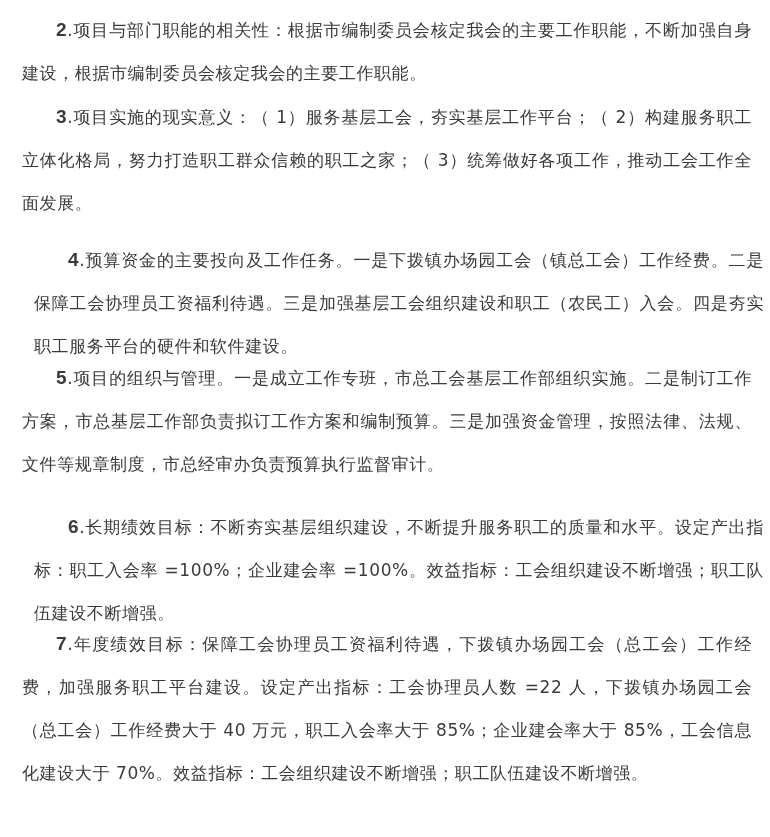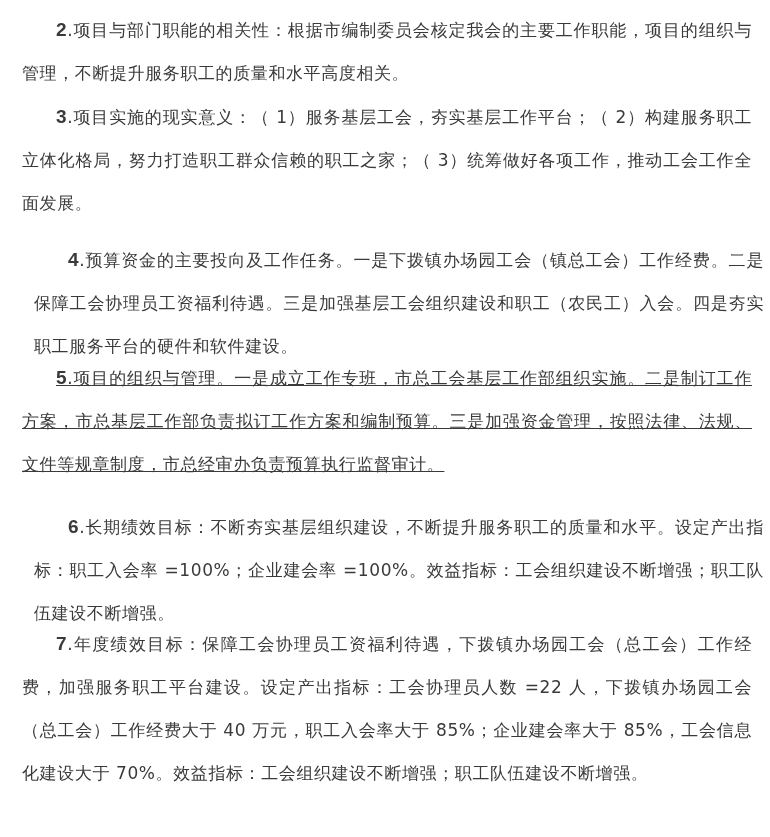--- a/index.html
+++ b/index.html
@@ -37,32 +37,32 @@
       font-weight: bold;
       font-size: 19px;
     }
   </style>
 </head>
 <body>
 
 <div class="doc">
 
   <p class="para" style="top:8px; margin:0;">
-    <span class="num">2</span><span>.项目与部门职能的相关性：根据市编制委员会核定我会的主要工作职能，项目的组织与管理，不断提升服务职工的质量和水平高度相关。</span>
+    <span class="num">2</span><span>.项目与部门职能的相关性：根据市编制委员会核定我会的主要工作职能，不断加强自身建设，根据市编制委员会核定我会的主要工作职能。</span>
   </p>
 
   <p class="para" style="top:95px; margin:0;">
     <span class="num">3</span><span>.项目实施的现实意义：（ 1）服务基层工会，夯实基层工作平台；（ 2）构建服务职工立体化格局，努力打造职工群众信赖的职工之家；（ 3）统筹做好各项工作，推动工会工作全面发展。</span>
   </p>
 
   <p class="para" style="top:226px; margin:12px;">
     <span class="num">4</span><span>.预算资金的主要投向及工作任务。一是下拨镇办场园工会（镇总工会）工作经费。二是保障工会协理员工资福利待遇。三是加强基层工会组织建设和职工（农民工）入会。四是夯实职工服务平台的硬件和软件建设。</span>
   </p>
 
-  <p class="para" style="top:356px; margin:0;text-decoration:underline;">
+  <p class="para" style="top:356px; margin:0;">
     <span class="num">5</span><span>.项目的组织与管理。一是成立工作专班，市总工会基层工作部组织实施。二是制订工作方案，市总基层工作部负责拟订工作方案和编制预算。三是加强资金管理，按照法律、法规、文件等规章制度，市总经审办负责预算执行监督审计。</span>
   </p>
 
   <p class="para" style="top:493px; margin:12px;">
     <span class="num">6</span><span>.长期绩效目标：不断夯实基层组织建设，不断提升服务职工的质量和水平。设定产出指标：职工入会率 =100%；企业建会率 =100%。效益指标：工会组织建设不断增强；职工队伍建设不断增强。</span>
   </p>
 
   <p class="para" style="top:622px; margin:0;">
     <span class="num">7</span><span>.年度绩效目标：保障工会协理员工资福利待遇，下拨镇办场园工会（总工会）工作经费，加强服务职工平台建设。设定产出指标：工会协理员人数 =22 人，下拨镇办场园工会（总工会）工作经费大于 40 万元，职工入会率大于 85%；企业建会率大于 85%，工会信息化建设大于 70%。效益指标：工会组织建设不断增强；职工队伍建设不断增强。</span>
   </p>

